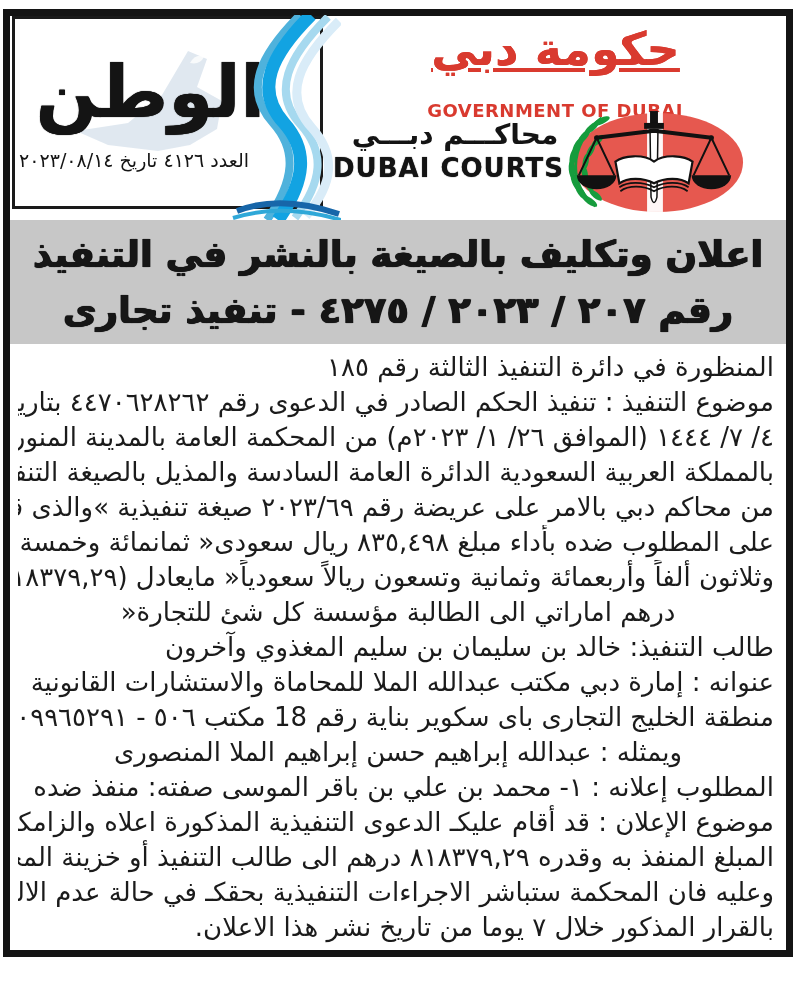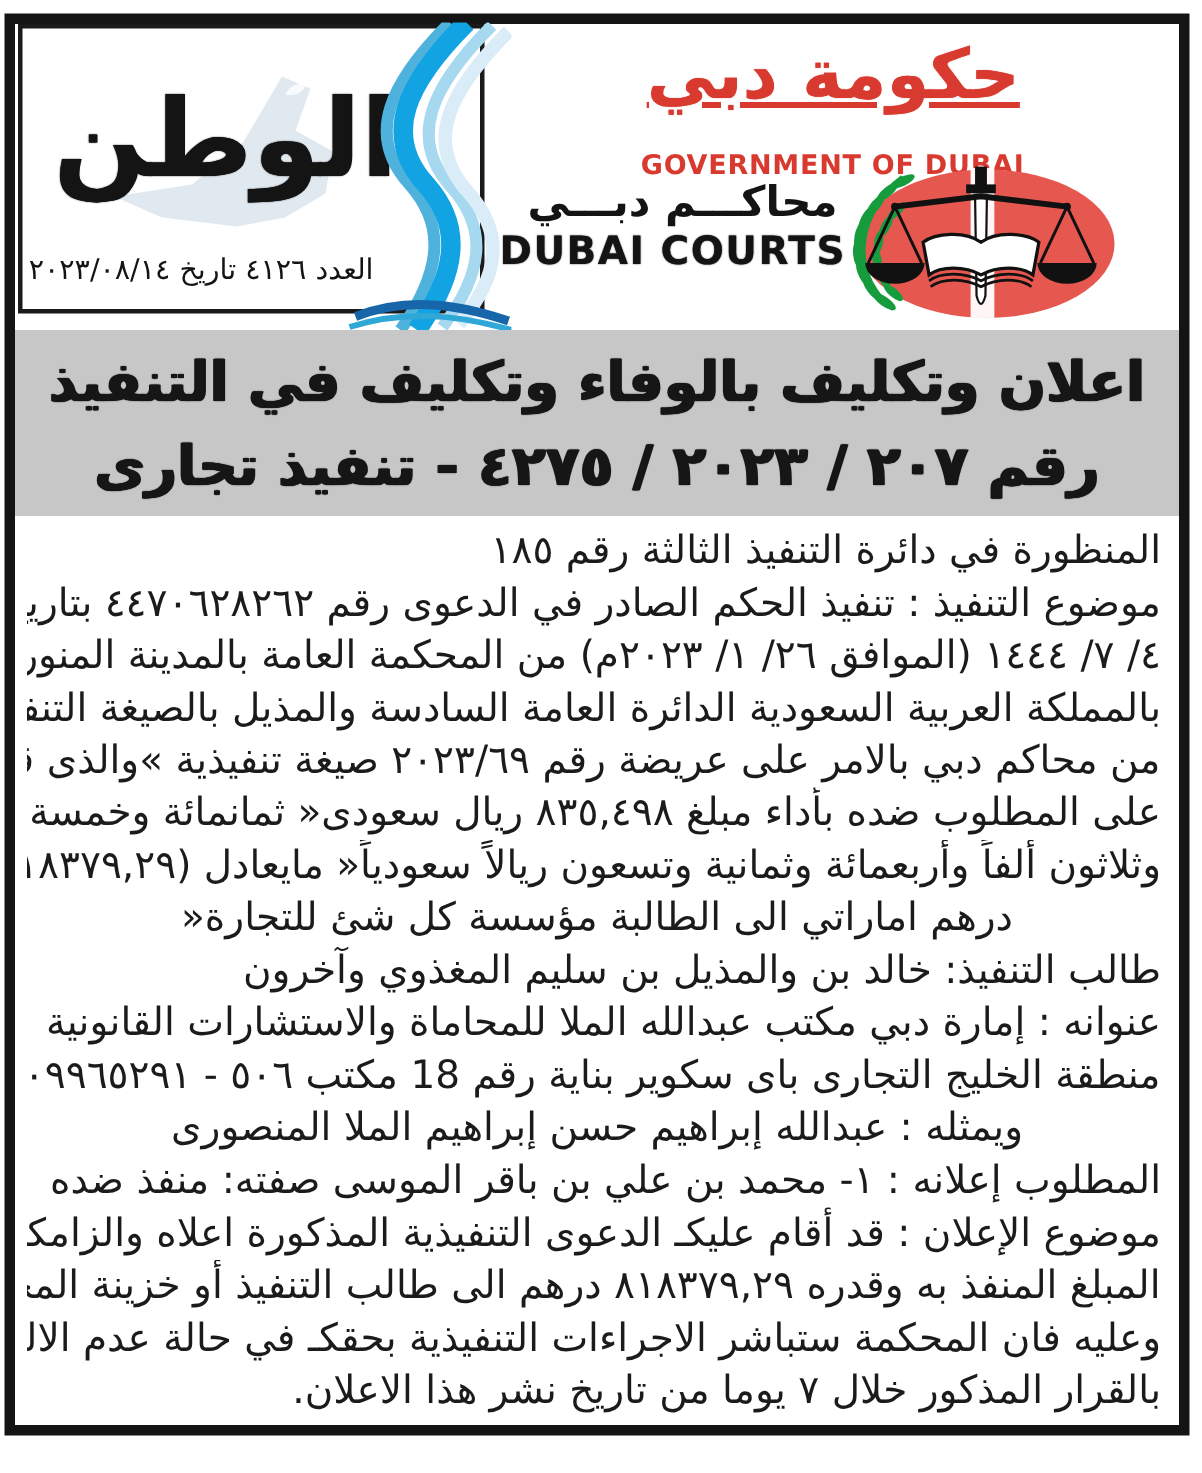--- a/index.html
+++ b/index.html
@@ -18,21 +18,21 @@
     border:3px solid #1a1a1a;background:#fff;overflow:visible;
   }
   .np-map{position:absolute;left:55px;top:14px;width:205px;height:150px;opacity:.5;z-index:0;}
   .np-name{
     position:absolute;left:28px;top:30px;width:222px;text-align:center;
     font-size:72px;font-weight:bold;color:#141414;z-index:2;line-height:86px;
     text-shadow:0 0 1px #141414, .5px 0 0 #141414;
   }
   .np-issue{
     position:absolute;left:6px;top:130px;width:228px;text-align:right;
-    font-size:19px;color:#141414;z-index:2;white-space:nowrap;direction:rtl;margin-top:20px;
+    font-size:19px;color:#141414;z-index:2;white-space:nowrap;direction:rtl;
   }
   .wave{position:absolute;left:213px;top:-1px;width:118px;height:205px;z-index:3;}
   .gov{position:absolute;left:418px;top:2px;width:255px;text-align:center;color:#d93a2f;}
   .gov-ar{font-size:46px;font-weight:bold;line-height:62px;text-shadow:0 0 .6px #d93a2f;text-decoration:underline;}
   .gov-en{font-size:18px;font-weight:bold;letter-spacing:.5px;margin-top:20px;white-space:nowrap;}
   .courts-text{position:absolute;left:336px;top:101px;width:218px;text-align:center;color:#141414;}
   .courts-ar{font-size:28px;font-weight:bold;line-height:36px;white-space:nowrap;}
   .courts-en{font-size:26px;font-weight:bold;letter-spacing:1px;white-space:nowrap;
              text-shadow:0 0 1px #141414;}
   .emblem{position:absolute;left:552px;top:94px;width:183px;height:104px;}
@@ -128,34 +128,34 @@
           <path d="M15,66 A20,14 0 0,0 55,66 Z" fill="#111111"></path>
           <path d="M131,66 A20,14 0 0,0 171,66 Z" fill="#111111"></path>
           <path d="M93,52 C82,44 62,46 54,52 L58,74 C66,68 82,68 93,74 C104,68 120,68 128,74 L132,52 C124,46 104,44 93,52 Z" fill="#ffffff" stroke="#111111" stroke-width="2.2"></path>
           <path d="M58,78 C66,72 82,72 93,78 C104,72 120,72 128,78" fill="none" stroke="#111111" stroke-width="1.8"></path>
           <path d="M59,82 C67,76 82,76 93,82 C104,76 119,76 127,82" fill="none" stroke="#111111" stroke-width="1.8"></path>
         </g>
       </svg>
     </div>
 
     <div class="titlebar">
-      <div class="t1">اعلان وتكليف بالوفاء وتكليف في التنفيذ</div>
+      <div class="t1">اعلان وتكليف بالصيغة بالنشر في التنفيذ</div>
       <div class="t2">رقم ٢٠٧ / ٢٠٢٣ / ٤٢٧٥ - تنفيذ تجارى</div>
     </div>
 
     <div class="notice-body">
       <div class="bl">المنظورة في دائرة التنفيذ الثالثة رقم ١٨٥</div>
       <div class="bl">موضوع التنفيذ : تنفيذ الحكم الصادر في الدعوى رقم ٤٤٧٠٦٢٨٢٦٢ بتاريخ</div>
       <div class="bl">٤/ ٧/ ١٤٤٤ (الموافق ٢٦/ ١/ ٢٠٢٣م) من المحكمة العامة بالمدينة المنورة</div>
       <div class="bl">بالمملكة العربية السعودية الدائرة العامة السادسة والمذيل بالصيغة التنفيذية</div>
       <div class="bl">من محاكم دبي بالامر على عريضة رقم ٢٠٢٣/٦٩ صيغة تنفيذية »والذى قضى</div>
       <div class="bl">على المطلوب ضده بأداء مبلغ ٨٣٥,٤٩٨ ريال سعودى« ثمانمائة وخمسة</div>
       <div class="bl">وثلاثون ألفاً وأربعمائة وثمانية وتسعون ريالاً سعودياً« مايعادل (٨١٨٣٧٩,٢٩)</div>
       <div class="bl c">درهم اماراتي الى الطالبة مؤسسة كل شئ للتجارة«</div>
-      <div class="bl">طالب التنفيذ: خالد بن والمذيل بن سليم المغذوي وآخرون</div>
+      <div class="bl">طالب التنفيذ: خالد بن سليمان بن سليم المغذوي وآخرون</div>
       <div class="bl">عنوانه : إمارة دبي مكتب عبدالله الملا للمحاماة والاستشارات القانونية</div>
       <div class="bl">منطقة الخليج التجارى باى سكوير بناية رقم 18 مكتب ٥٠٦ - ٠٥٠٩٩٦٥٢٩١</div>
       <div class="bl c">ويمثله : عبدالله إبراهيم حسن إبراهيم الملا المنصورى</div>
       <div class="bl">المطلوب إعلانه : ١- محمد بن علي بن باقر الموسى صفته: منفذ ضده</div>
       <div class="bl">موضوع الإعلان : قد أقام عليكـ الدعوى التنفيذية المذكورة اعلاه والزامكـ بدفع</div>
       <div class="bl">المبلغ المنفذ به وقدره ٨١٨٣٧٩,٢٩ درهم الى طالب التنفيذ أو خزينة المحكمة</div>
       <div class="bl">وعليه فان المحكمة ستباشر الاجراءات التنفيذية بحقكـ في حالة عدم الالتزام</div>
       <div class="bl">بالقرار المذكور خلال ٧ يوما من تاريخ نشر هذا الاعلان.</div>
     </div>
 

